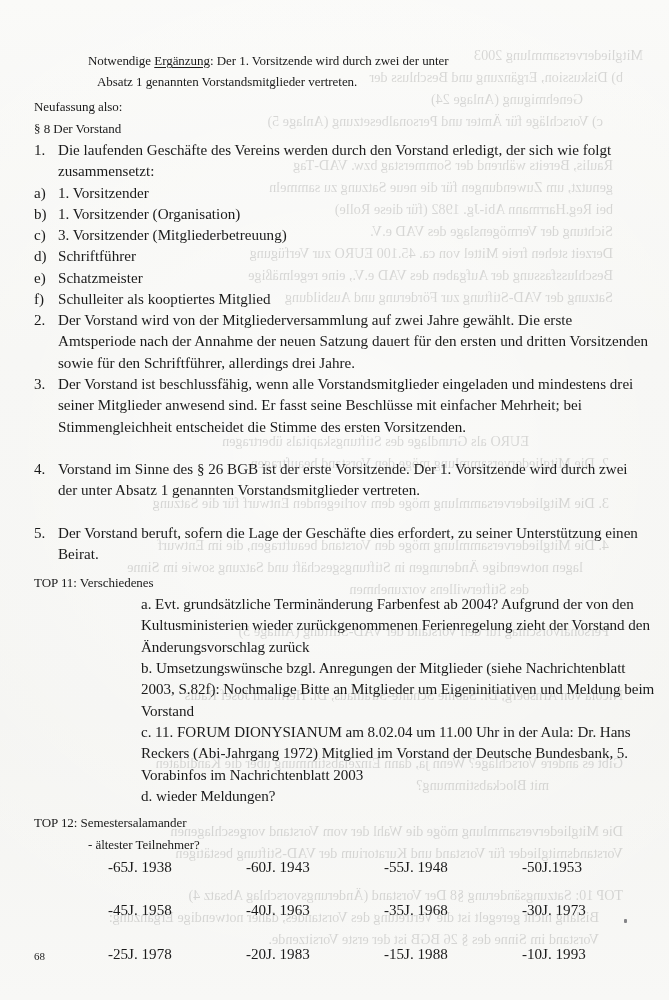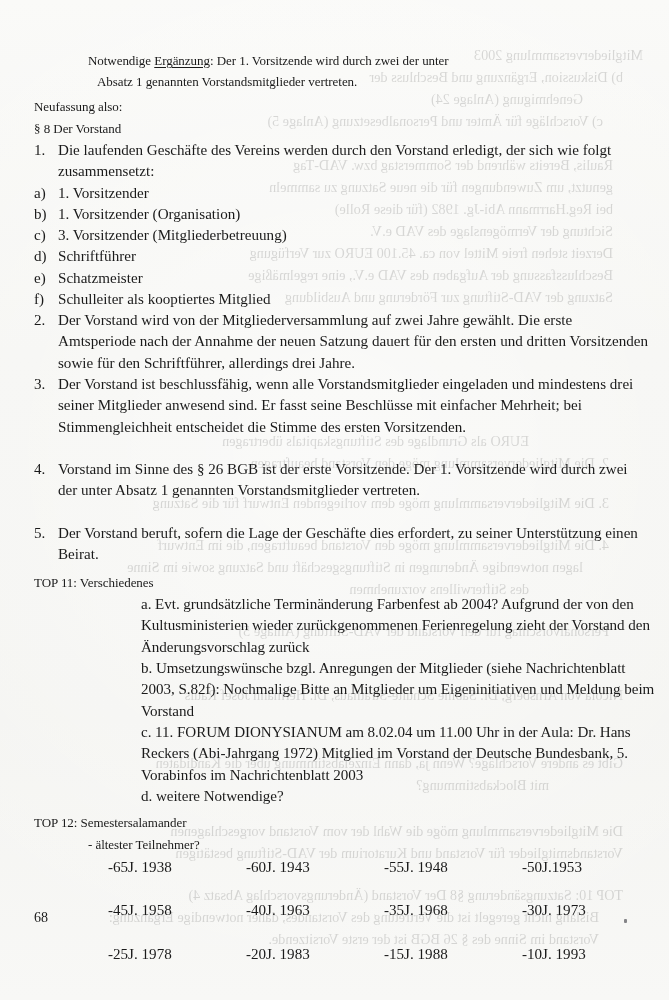--- a/index.html
+++ b/index.html
@@ -99,22 +99,22 @@
     display: grid;
     grid-template-columns: 118px 118px 118px 118px;
     font-size: 15.1px;
     line-height: 23.4px;
   }
   .yeargrid span { white-space: nowrap; }
 
   #page-number {
     position: absolute;
     left: 34px;
-    top: 910px;
-    font-size: 14px;
+    top: 950px;
+    font-size: 11px;
     z-index: 2;
   }
 </style>
 </head>
 <body>
 
 <div id="page">
 
   <div id="paper-grain"></div>
 
@@ -202,21 +202,21 @@
           <span class="lmark" style="width: 24px;">5.</span>
           <span class="lbody">Der Vorstand beruft, sofern die Lage der Geschäfte dies erfordert, zu seiner Unterstützung einen Beirat.</span>
         </div>
       </div>
 
     <div class="tx" style="left:34px; top:572px;">TOP 11: Verschiedenes</div>
     <div id="top11-items">
         <div class="wrapblock" style="left: 105px; top: 594px; width: 515px;">a. Evt. grundsätzliche Terminänderung Farbenfest ab 2004? Aufgrund der von den Kultusministerien wieder zurückgenommenen Ferienregelung zieht der Vorstand  den  Änderungsvorschlag  zurück</div>
         <div class="wrapblock" style="left: 105px; top: 658px; width: 515px;">b. Umsetzungswünsche bzgl. Anregungen der Mitglieder (siehe Nachrichtenblatt 2003, S.82f): Nochmalige Bitte an Mitglieder um Eigeninitiativen und Meldung beim Vorstand</div>
         <div class="wrapblock" style="left: 105px; top: 722px; width: 517px;">c. 11. FORUM DIONYSIANUM am 8.02.04 um 11.00 Uhr in der Aula: Dr. Hans Reckers (Abi-Jahrgang 1972) Mitglied im Vorstand der Deutsche Bundesbank, 5. Vorabinfos im Nachrichtenblatt 2003</div>
-        <div class="wrapblock" style="left: 105px; top: 786px; width: 515px;">d. weitere Notwendige?</div>
+        <div class="wrapblock" style="left: 105px; top: 786px; width: 515px;">d. wieder Meldungen?</div>
       </div>
 
     <div class="tx" style="left:34px; top:812px;">TOP 12: Semestersalamander</div>
     <div class="tx" style="left:88px; top:834px;">- ältester Teilnehmer?</div>
     <div class="yeargrid" id="year-grid" style="left:108px; top:856px;gap:20px;">
         <span>-65J. 1938</span>
         <span>-60J. 1943</span>
         <span>-55J. 1948</span>
         <span style="font-weight: 400;">-50J.1953</span>
         <span>-45J. 1958</span>

